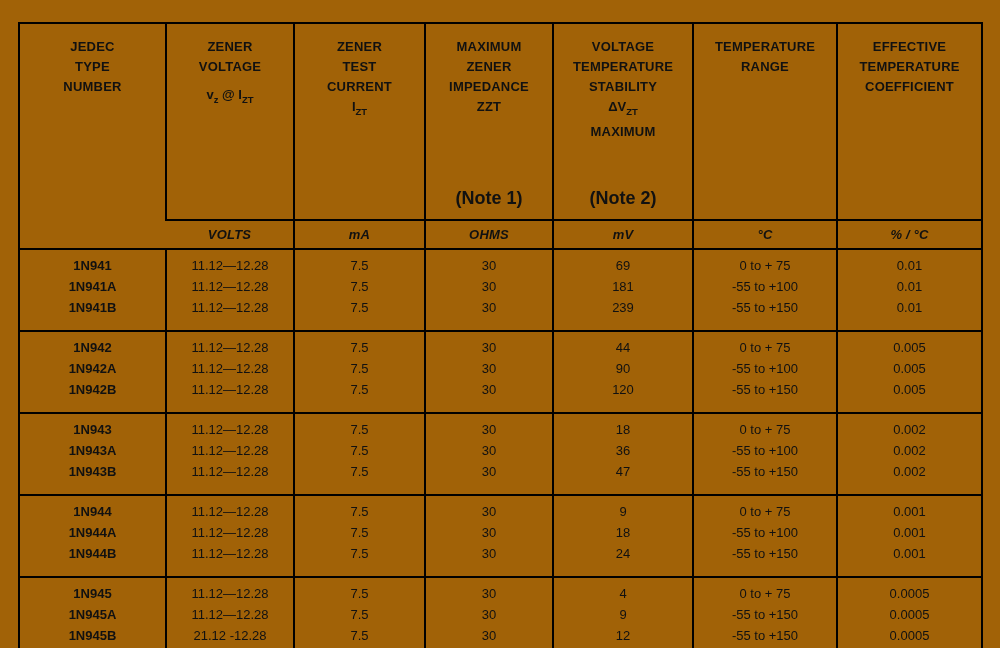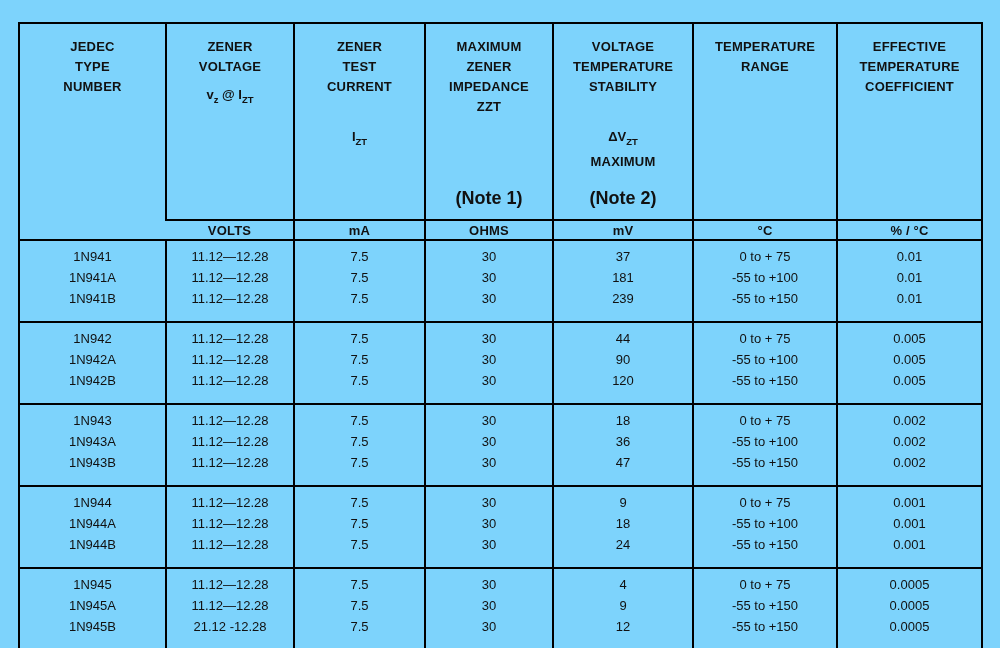--- a/index.html
+++ b/index.html
@@ -5,21 +5,21 @@
   html, body { margin: 0; padding: 0; }
   body {
     width: 1000px; height: 648px;
     background: #ffffff;
     font-family: "Liberation Sans", "DejaVu Sans", sans-serif;
     color: #111111;
   }
   .page {
     position: relative;
     width: 1000px; height: 648px;
-    background: #7dd3fc;
+    background: #a16207;
     overflow: hidden;
   }
   table.datasheet {
     position: absolute;
     left: 18px; top: 22px;
     width: 963px;
     border-collapse: collapse;
     table-layout: fixed;
     border: 2px solid #000;
   }
@@ -54,47 +54,46 @@
     font-weight: bold;
     line-height: 20px;
     white-space: pre-line;
     letter-spacing: 0.2px;
   }
   .formula {
     font-size: 13px;
     font-weight: bold;
     line-height: 20px;
     white-space: nowrap;
-    margin-top: 30px;
   }
   .formula sub { font-size: 9.5px; font-weight: bold; }
   .formula.gap { margin-top: 8px; }
   .note {
     margin-top: auto;
     font-size: 18px;
     font-weight: bold;
   }
 
-  tr.units { height: 20px; }
+  tr.units { height: 29px; font-style: italic; }
   tr.units th {
     border-top: 2px solid #000;
     border-bottom: 2px solid #000;
     font-size: 13px;
     font-weight: bold;
     vertical-align: middle;
     letter-spacing: 0.2px;
   }
 
   tbody tr { height: 22px; }
   tbody td {
     font-size: 13px;
     line-height: 20px;
     vertical-align: middle;
   }
-  tbody td:first-child { font-weight: normal; }
+  tbody td:first-child { font-weight: bold; }
   tbody tr.group-first td { border-top: 2px solid #000; padding-top: 6px; }
   tbody tr.group-last td { padding-bottom: 12px; margin-top: 44px; }
 
   tfoot td.spacer { border-top: 2px solid #000; height: 10px; }
 </style>
 </head>
 <body>
 
 <div class="page">
   <table class="datasheet">
@@ -172,21 +171,21 @@
         <th>°C</th>
         <th>% / °C</th>
       </tr>
     </thead>
     <tbody>
         <tr class="group-first">
           <td>1N941</td>
           <td>11.12—12.28</td>
           <td>7.5</td>
           <td>30</td>
-          <td>37</td>
+          <td>69</td>
           <td>0 to + 75</td>
           <td>0.01</td>
         </tr>
         <tr>
           <td>1N941A</td>
           <td>11.12—12.28</td>
           <td>7.5</td>
           <td>30</td>
           <td>181</td>
           <td>-55 to +100</td>

